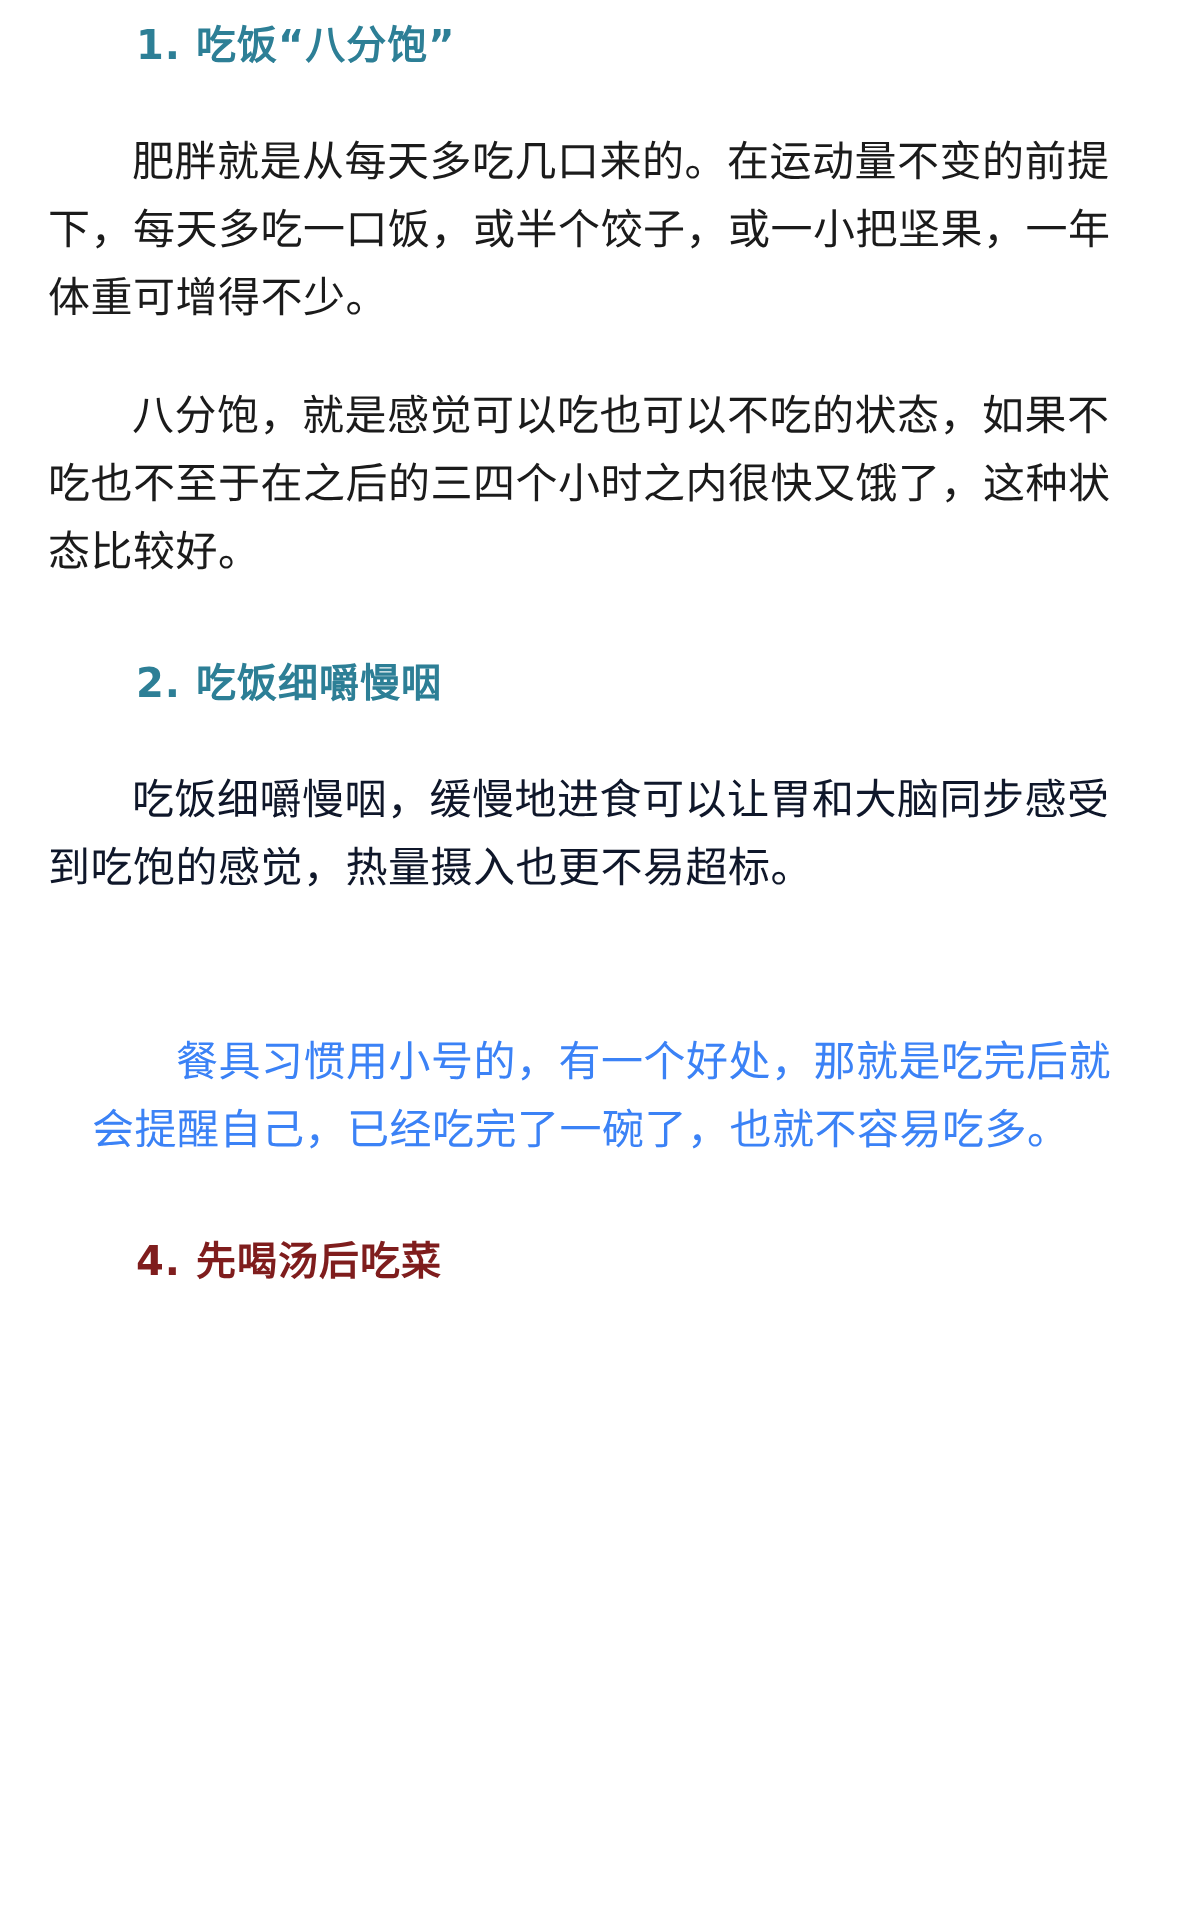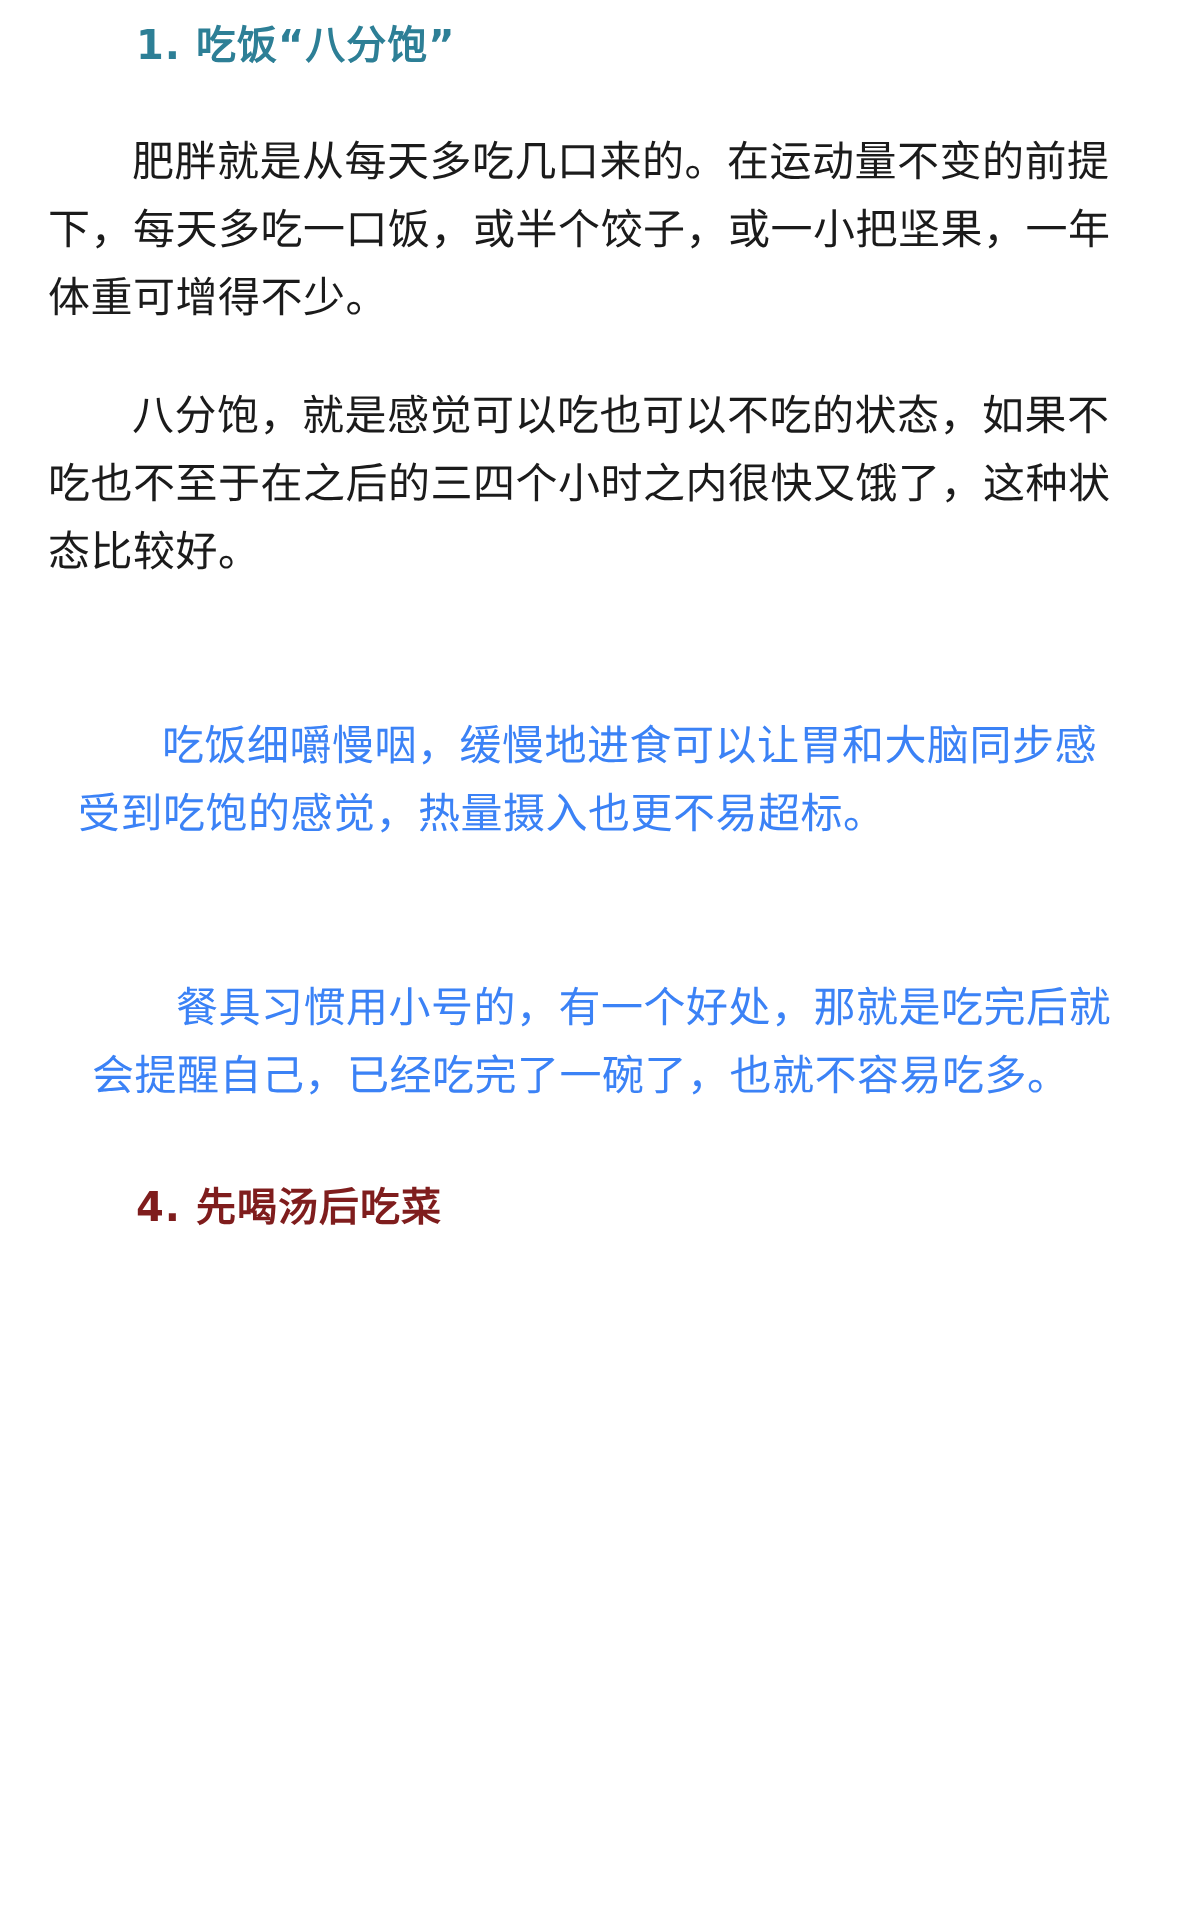--- a/index.html
+++ b/index.html
@@ -44,22 +44,23 @@
 <div class="article">
 
   <h2 class="section-heading" style="color: rgb(45, 127, 150);">1. 吃饭“八分饱”</h2>
   <div class="gap-after-heading"></div>
   <p class="paragraph" style="color: rgb(27, 27, 27);">肥胖就是从每天多吃几口来的。在运动量不变的前提下，每天多吃一口饭，或半个饺子，或一小把坚果，一年体重可增得不少。</p>
   <div class="gap-between-paragraphs"></div>
   <p class="paragraph" style="color: rgb(27, 27, 27);">八分饱，就是感觉可以吃也可以不吃的状态，如果不吃也不至于在之后的三四个小时之内很快又饿了，这种状态比较好。</p>
 
   <div class="gap-before-heading"></div>
 
+  <h2 class="section-heading" style="color: rgb(45, 127, 150);">2. 吃饭细嚼慢咽</h2>
   <div class="gap-after-heading"></div>
-  <p class="paragraph" style="color: #3b82f6; margin-left: 30px;">吃饭细嚼慢咽，缓慢地进食可以让胃和大脑同步感受到吃饱的感觉，热量摄入也更不易超标。</p>
+  <p class="paragraph" style="color: #0f172a;">吃饭细嚼慢咽，缓慢地进食可以让胃和大脑同步感受到吃饱的感觉，热量摄入也更不易超标。</p>
 
   <div class="gap-before-heading"></div>
 
   <div class="gap-after-heading"></div>
   <p class="paragraph" style="color: #3b82f6; margin-left: 44px;">餐具习惯用小号的，有一个好处，那就是吃完后就会提醒自己，已经吃完了一碗了，也就不容易吃多。</p>
 
   <div class="gap-before-heading"></div>
 
   <h2 class="section-heading" style="color: #7f1d1d;">4. 先喝汤后吃菜</h2>
 

